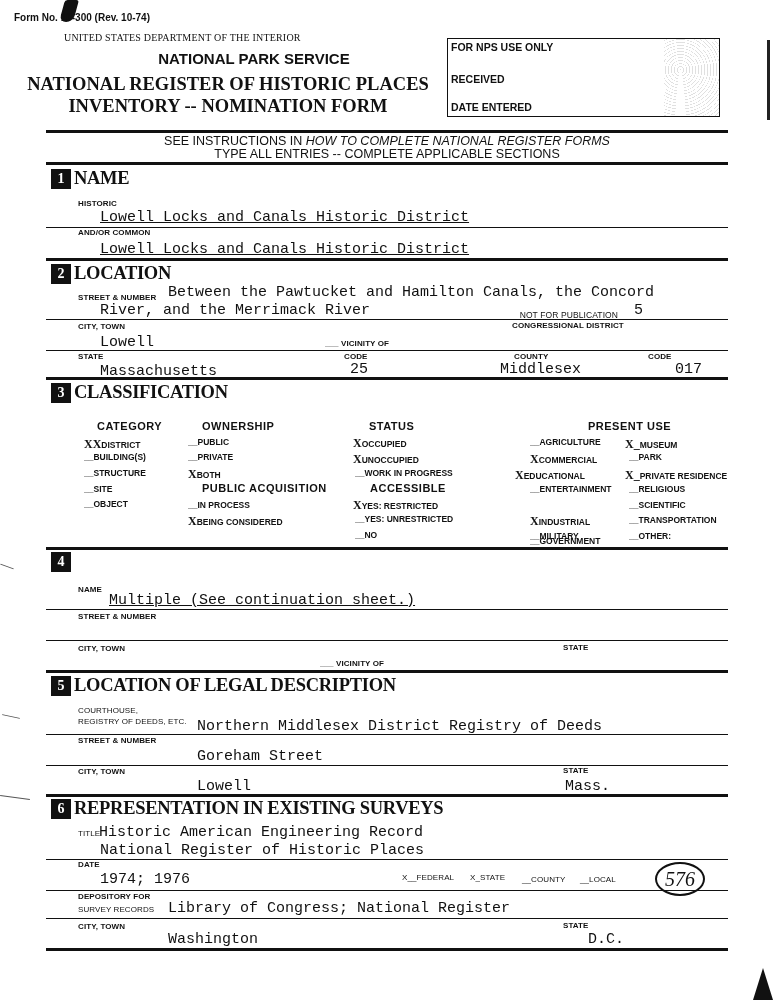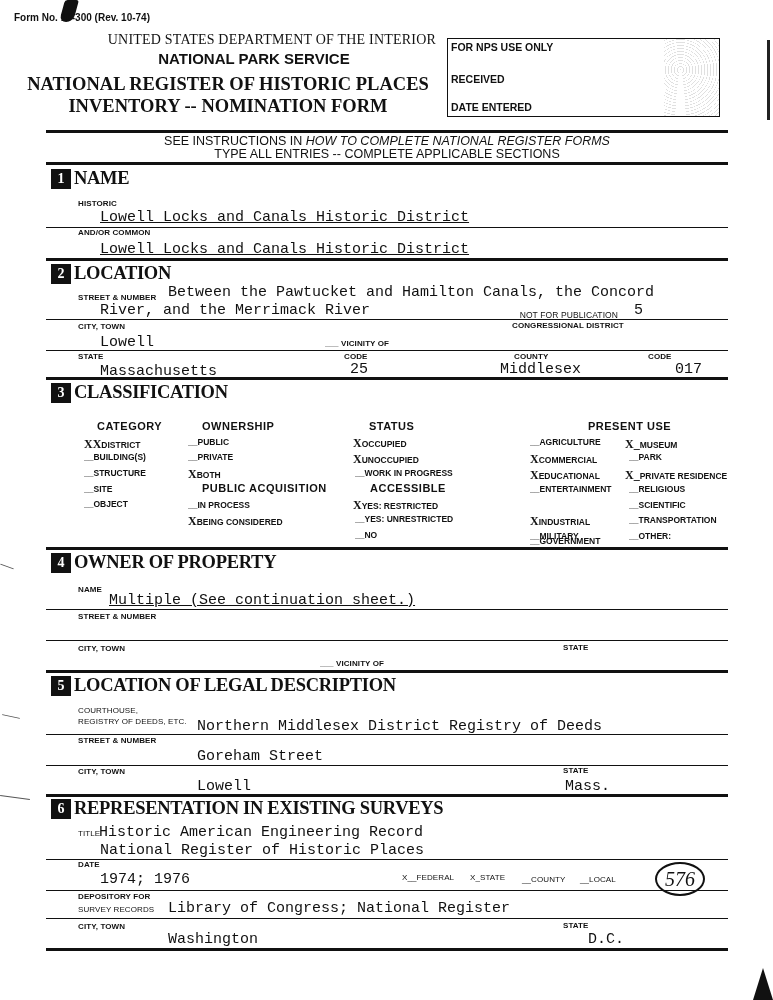--- a/index.html
+++ b/index.html
@@ -1,21 +1,21 @@
 <!DOCTYPE html>
 <html><head>
 <meta charset="utf-8">
 <style>
   * { box-sizing: border-box; margin: 0; padding: 0; }
   html, body { width: 773px; height: 1000px; background: #ffffff; overflow: hidden; }
   body { position: relative; font-family: "Liberation Sans", sans-serif; color: #111; }
   .abs { position: absolute; }
   .formno { left: 14px; top: 12px; font-size: 10px; font-weight: bold; }
   .ink-blob { left: 62px; top: 0px; width: 14px; height: 22px; background: #111; border-radius: 3px 3px 8px 8px; transform: skewX(-15deg); }
-  .dept { left: 56px; top: 32px; width: 380px; text-align: right; font-family: "Liberation Serif", serif; font-size: 14px; letter-spacing: 0.2px; }
+  .dept { left: 64px; top: 32px; width: 380px; text-align: left; font-family: "Liberation Serif", serif; font-size: 10px; letter-spacing: 0.2px; }
   .nps { left: 64px; top: 50px; width: 380px; text-align: center; font-size: 15px; font-weight: bold; }
   .title1 { left: 18px; top: 74px; width: 420px; text-align: center; font-family: "Liberation Serif", serif; font-weight: bold; font-size: 18.5px; }
   .title2 { left: 18px; top: 96px; width: 420px; text-align: center; font-family: "Liberation Serif", serif; font-weight: bold; font-size: 18.5px; }
   .npsbox { left: 447px; top: 38px; width: 273px; height: 79px; border: 1.5px solid #111; }
   .npsbox .speckle { position: absolute; right: 0; top: 0; width: 55px; height: 100%; background: repeating-radial-gradient(circle at 30% 40%, #ccc 0 0.6px, transparent 0.6px 3px); opacity: .6; }
   .npslbl { position: absolute; left: 3px; font-size: 10.5px; font-weight: bold; }
   .rightbar { left: 767px; top: 40px; width: 3px; height: 80px; background: #222; }
   .rule { position: absolute; left: 46px; width: 682px; background: #111; }
   .thick { height: 2.5px; }
   .thin { height: 1.3px; }
@@ -120,39 +120,38 @@
 <div class="opt" style="left:353px;top:436px;"><span class="mk">X</span><span>OCCUPIED</span></div>
 <div class="opt" style="left:353px;top:452px;"><span class="mk">X</span><span>UNOCCUPIED</span></div>
 <div class="opt" style="left:355px;top:468px;"><span>__</span><span>WORK IN PROGRESS</span></div>
 <div class="classhead" style="left:370px;top:482px;">ACCESSIBLE</div>
 <div class="opt" style="left:353px;top:498px;"><span class="mk">X</span><span>YES: RESTRICTED</span></div>
 <div class="opt" style="left:355px;top:514px;"><span>__</span><span>YES: UNRESTRICTED</span></div>
 <div class="opt" style="left:355px;top:530px;"><span>__</span><span>NO</span></div>
 
 <div class="opt" style="left:530px;top:437px;"><span>__</span><span>AGRICULTURE</span></div>
 <div class="opt" style="left:530px;top:452px;"><span class="mk">X</span><span>COMMERCIAL</span></div>
-<div class="opt" style="left:530px;top:468px;"><span class="mk">X</span><span>EDUCATIONAL</span></div>
+<div class="opt" style="left:515px;top:468px;"><span class="mk">X</span><span>EDUCATIONAL</span></div>
 <div class="opt" style="left:530px;top:484px;"><span>__</span><span>ENTERTAINMENT</span></div>
 <div class="opt" style="left:530px;top:516px;margin-top:20px;"><span>__</span><span>GOVERNMENT</span></div>
 <div class="opt" style="left:530px;top:514px;"><span class="mk">X</span><span>INDUSTRIAL</span></div>
 <div class="opt" style="left:530px;top:531px;"><span>__</span><span>MILITARY</span></div>
 
 <div class="opt" style="left:625px;top:437px;"><span class="mk">X_</span><span>MUSEUM</span></div>
 <div class="opt" style="left:629px;top:452px;"><span>__</span><span>PARK</span></div>
 <div class="opt" style="left:625px;top:468px;"><span class="mk">X_</span><span>PRIVATE RESIDENCE</span></div>
 <div class="opt" style="left:629px;top:484px;"><span>__</span><span>RELIGIOUS</span></div>
 <div class="opt" style="left:629px;top:500px;"><span>__</span><span>SCIENTIFIC</span></div>
 <div class="opt" style="left:629px;top:515px;"><span>__</span><span>TRANSPORTATION</span></div>
 <div class="opt" style="left:629px;top:531px;"><span>__</span><span>OTHER:</span></div>
 
 <div class="rule thick" style="top:547px;"></div>
 
 <div class="sec" style="top:552px;">
   <div class="secnum">4</div>
-  <div class="sectitle">OWNER OF PROPERTY</div>
 </div>
 <div class="lbl" style="left:78px;top:585px;">NAME</div>
 <div class="typed u" style="left:100px;top:592px;padding-left:9px;">Multiple (See continuation sheet.)</div>
 <div class="rule thin" style="top:609px;"></div>
 <div class="lbl" style="left:78px;top:612px;">STREET &amp; NUMBER</div>
 <div class="typed" style="left:100px;top:622px;"></div>
 <div class="rule thin" style="top:640px;"></div>
 <div class="lbl" style="left:78px;top:644px;">CITY, TOWN</div>
 <div class="lbl" style="left:563px;top:643px;">STATE</div>
 <div class="lbl" style="left:320px;top:659px;">___ VICINITY OF</div>

